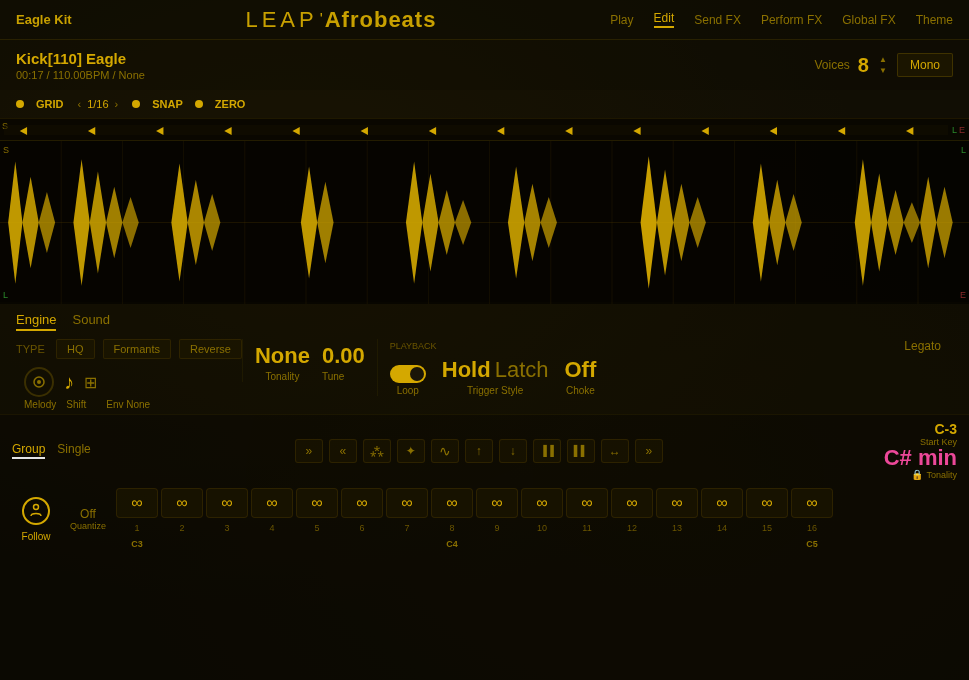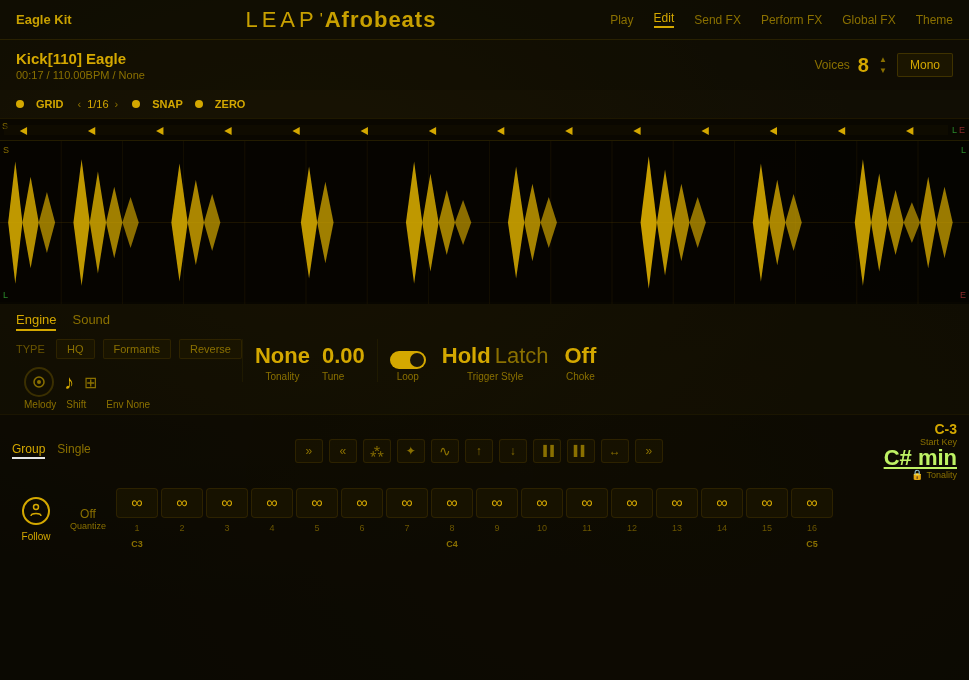--- a/index.html
+++ b/index.html
@@ -649,20 +649,24 @@
             <span class="param-sublabel">Tonality</span>
           </div>
           <div style="display:flex;flex-direction:column;">
             <span class="param-value-medium">0.00</span>
             <span class="param-sublabel">Tune</span>
           </div>
         </div>
       </div>
 
       <div style="display:flex;flex-direction:column;padding:0 12px;border-left:1px solid rgba(60,50,0,0.3);flex:1;">
+        <div style="display:flex;align-items:center;justify-content:space-between;width:100%;">
+          <span style="font-size:9px;color:#6a5500;">PLAYBACK</span>
+          <button class="legato-btn">Legato</button>
+        </div>
         <div style="display:flex;align-items:flex-end;gap:16px;margin-top:4px;">
 
           <div style="display:flex;flex-direction:column;align-items:center;">
             <div class="toggle-switch"></div>
             <span class="param-sublabel">Loop</span>
           </div>
 
           <div style="display:flex;flex-direction:column;align-items:center;">
             <div class="trigger-style">
               <span class="trigger-hold">Hold</span>
@@ -698,21 +702,21 @@
         <div class="seq-btn">↓</div>
         <div class="seq-btn" style="font-size:10px;">▐▐</div>
         <div class="seq-btn" style="font-size:10px;">▌▌</div>
         <div class="seq-btn">↔</div>
         <div class="seq-btn">»</div>
       </div>
 
       <div style="display:flex;flex-direction:column;align-items:flex-end;min-width:90px;">
         <span style="font-size:14px;color:#d4a800;font-weight:bold;">C-3</span>
         <span style="font-size:9px;color:#8a7000;">Start Key</span>
-        <span style="font-size:22px;font-weight:bold;color:#bef264;line-height:1;text-decoration:underline;">C# min</span>
+        <span style="font-size:22px;font-weight:bold;color:#ec4899;line-height:1;">C# min</span>
         <div style="display:flex;align-items:center;gap:3px;">
           <span style="font-size:10px;color:#8a7000;">🔒</span>
           <span style="font-size:9px;color:#8a7000;">Tonality</span>
         </div>
       </div>
     </div>
 
     <div style="display:flex;align-items:center;gap:4px;">
 
       <div style="display:flex;flex-direction:column;align-items:center;min-width:48px;gap:4px;">

